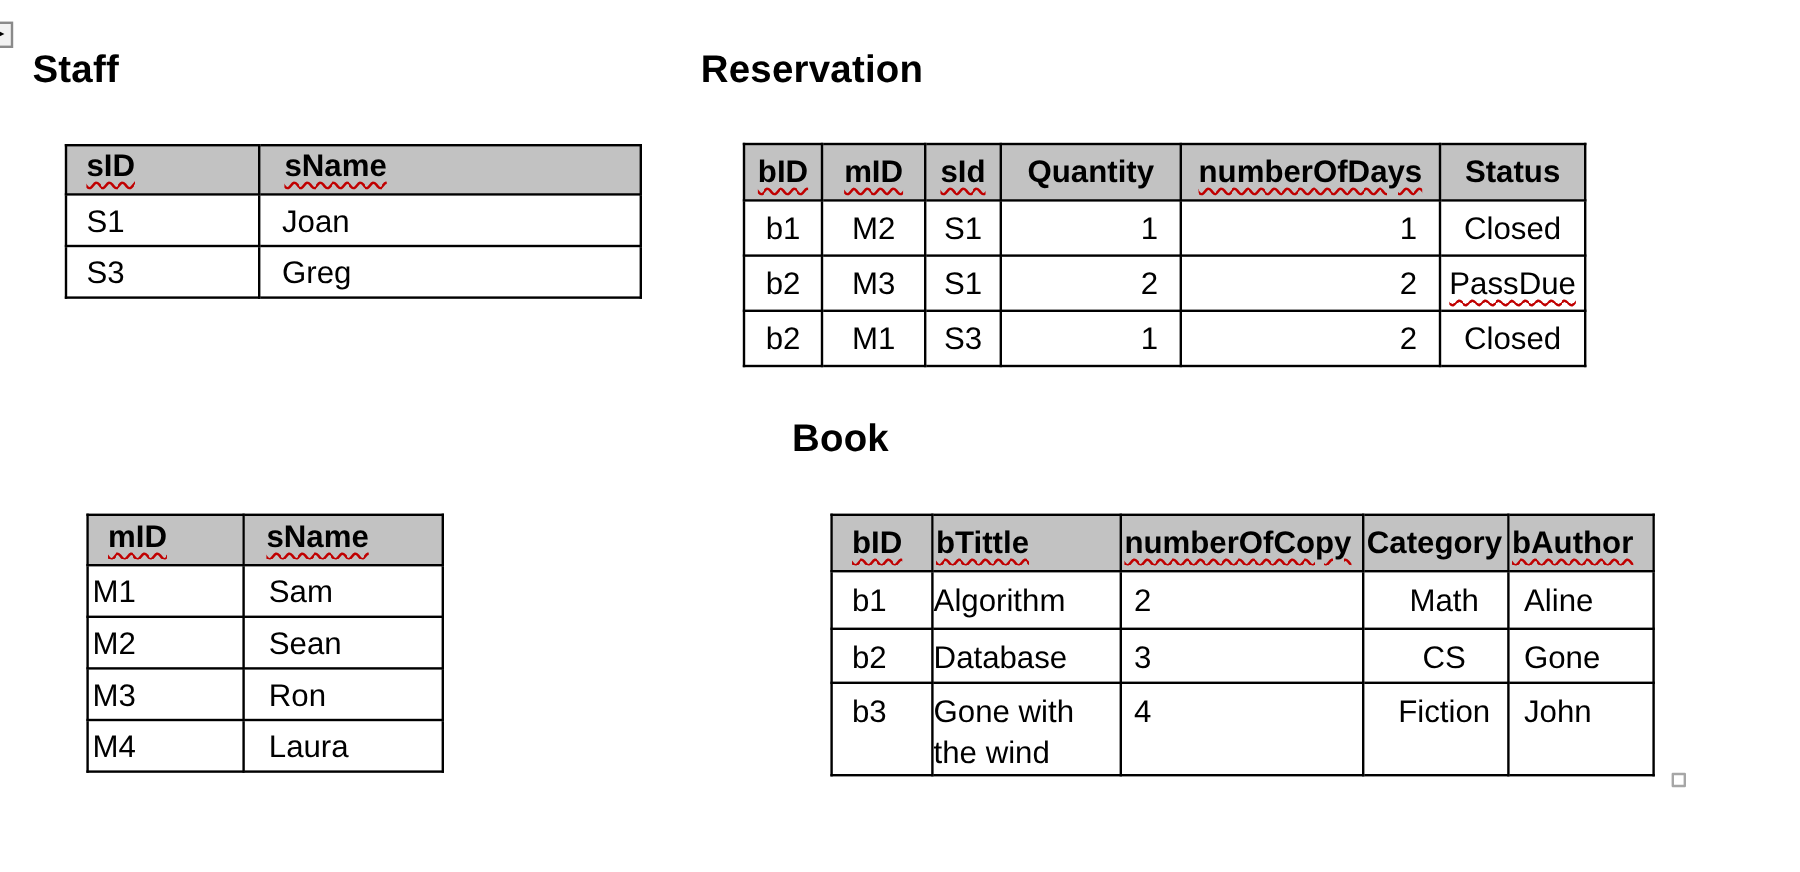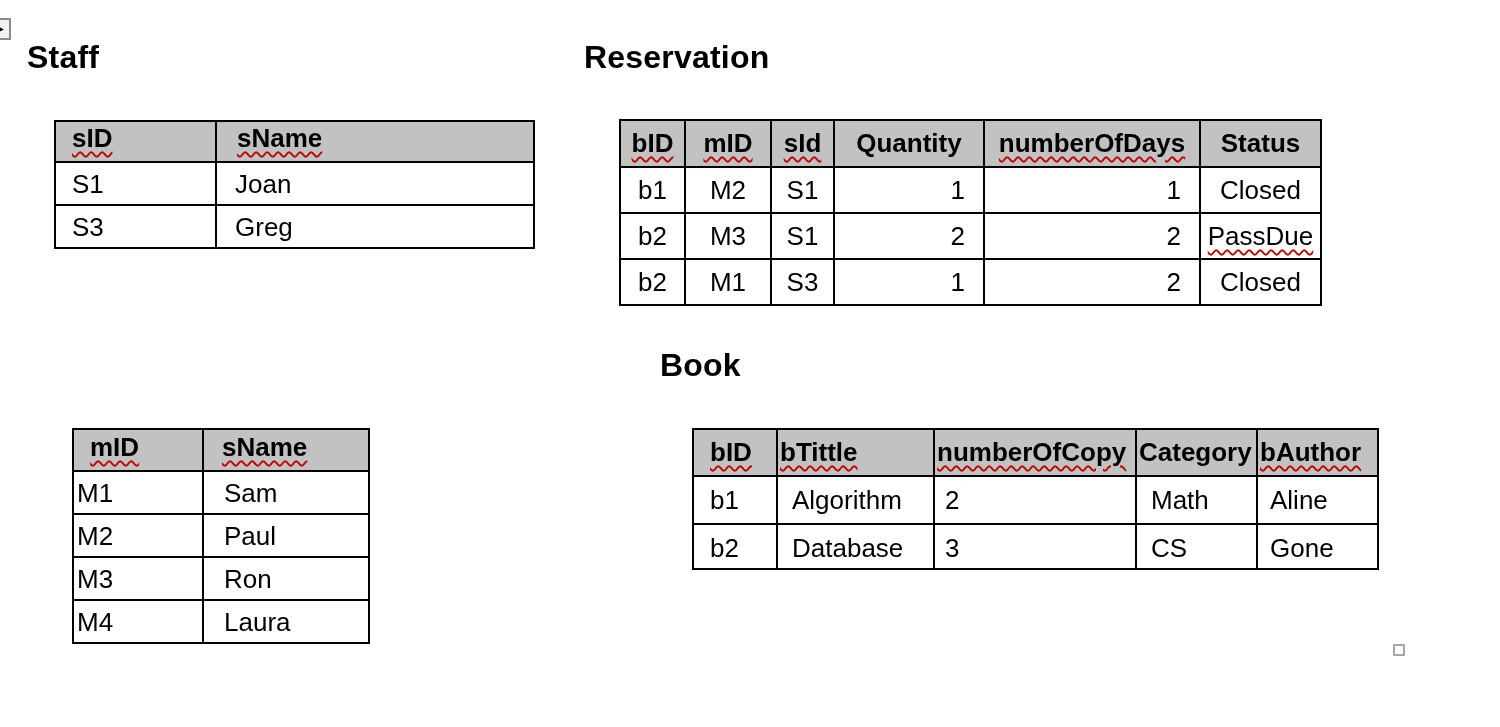--- a/index.html
+++ b/index.html
@@ -76,23 +76,23 @@
   .member td:nth-child(1){padding-left:3px;}
   .member td:nth-child(2){padding-left:20px;border-radius:17px;}
   
   table.book{left:692px;top:428px;}
   .book tr.hdr{height:47px;}
   .book tr.r0{height:48px;} .book tr.r1{height:45px;} .book tr.r2{height:77px;}
   .book th{padding-left:2px;}
   .book th:nth-child(1){padding-left:16px;}
   .book td{vertical-align:top;padding-top:6px;line-height:34px;}
   .book td:nth-child(1){padding-left:16px;}
-  .book td:nth-child(2){padding-left:14px;white-space:normal;padding-right:2px;margin-top:18px;}
+  .book td:nth-child(2){white-space:normal;padding-right:2px;margin-top:18px;}
   .book td:nth-child(3){padding-left:10px;}
-  .book td:nth-child(4){padding-left:14px;}
+  .book td:nth-child(4){padding-left:14px;text-align:center;}
   .book td:nth-child(5){padding-left:12px;}
   
   .corner-btn{
     position:absolute;left:-11px;top:18px;
     width:22px;height:22px;
     background:#f2f2f2;border:2px solid #8a8a8a;
     display:flex;align-items:center;justify-content:center;
     box-sizing:border-box;
   }
   .corner-btn .arrow{font-size:10px;line-height:10px;color:#000;}
@@ -189,21 +189,21 @@
         <tr class="hdr">
       <th class="sp">mID</th>
       <th class="sp">sName</th>
     </tr>
     <tr>
       <td>M1</td>
       <td>Sam</td>
     </tr>
     <tr>
       <td>M2</td>
-      <td>Paul</td>
+      <td>Sean</td>
     </tr>
     <tr>
       <td>M3</td>
       <td>Ron</td>
     </tr>
     <tr>
       <td>M4</td>
       <td>Laura</td>
     </tr>
   </tbody>
@@ -233,18 +233,25 @@
       <td>Math</td>
       <td>Aline</td>
     </tr>
     <tr class="r1">
       <td>b2</td>
       <td>Database</td>
       <td>3</td>
       <td>CS</td>
       <td>Gone</td>
     </tr>
+    <tr class="r2">
+      <td>b3</td>
+      <td>Gone with the wind</td>
+      <td>4</td>
+      <td>Fiction</td>
+      <td>John</td>
+    </tr>
   </tbody>
     </table>
 
   <div class="resize-handle"></div>
 
 </div>
 
 </body></html>

